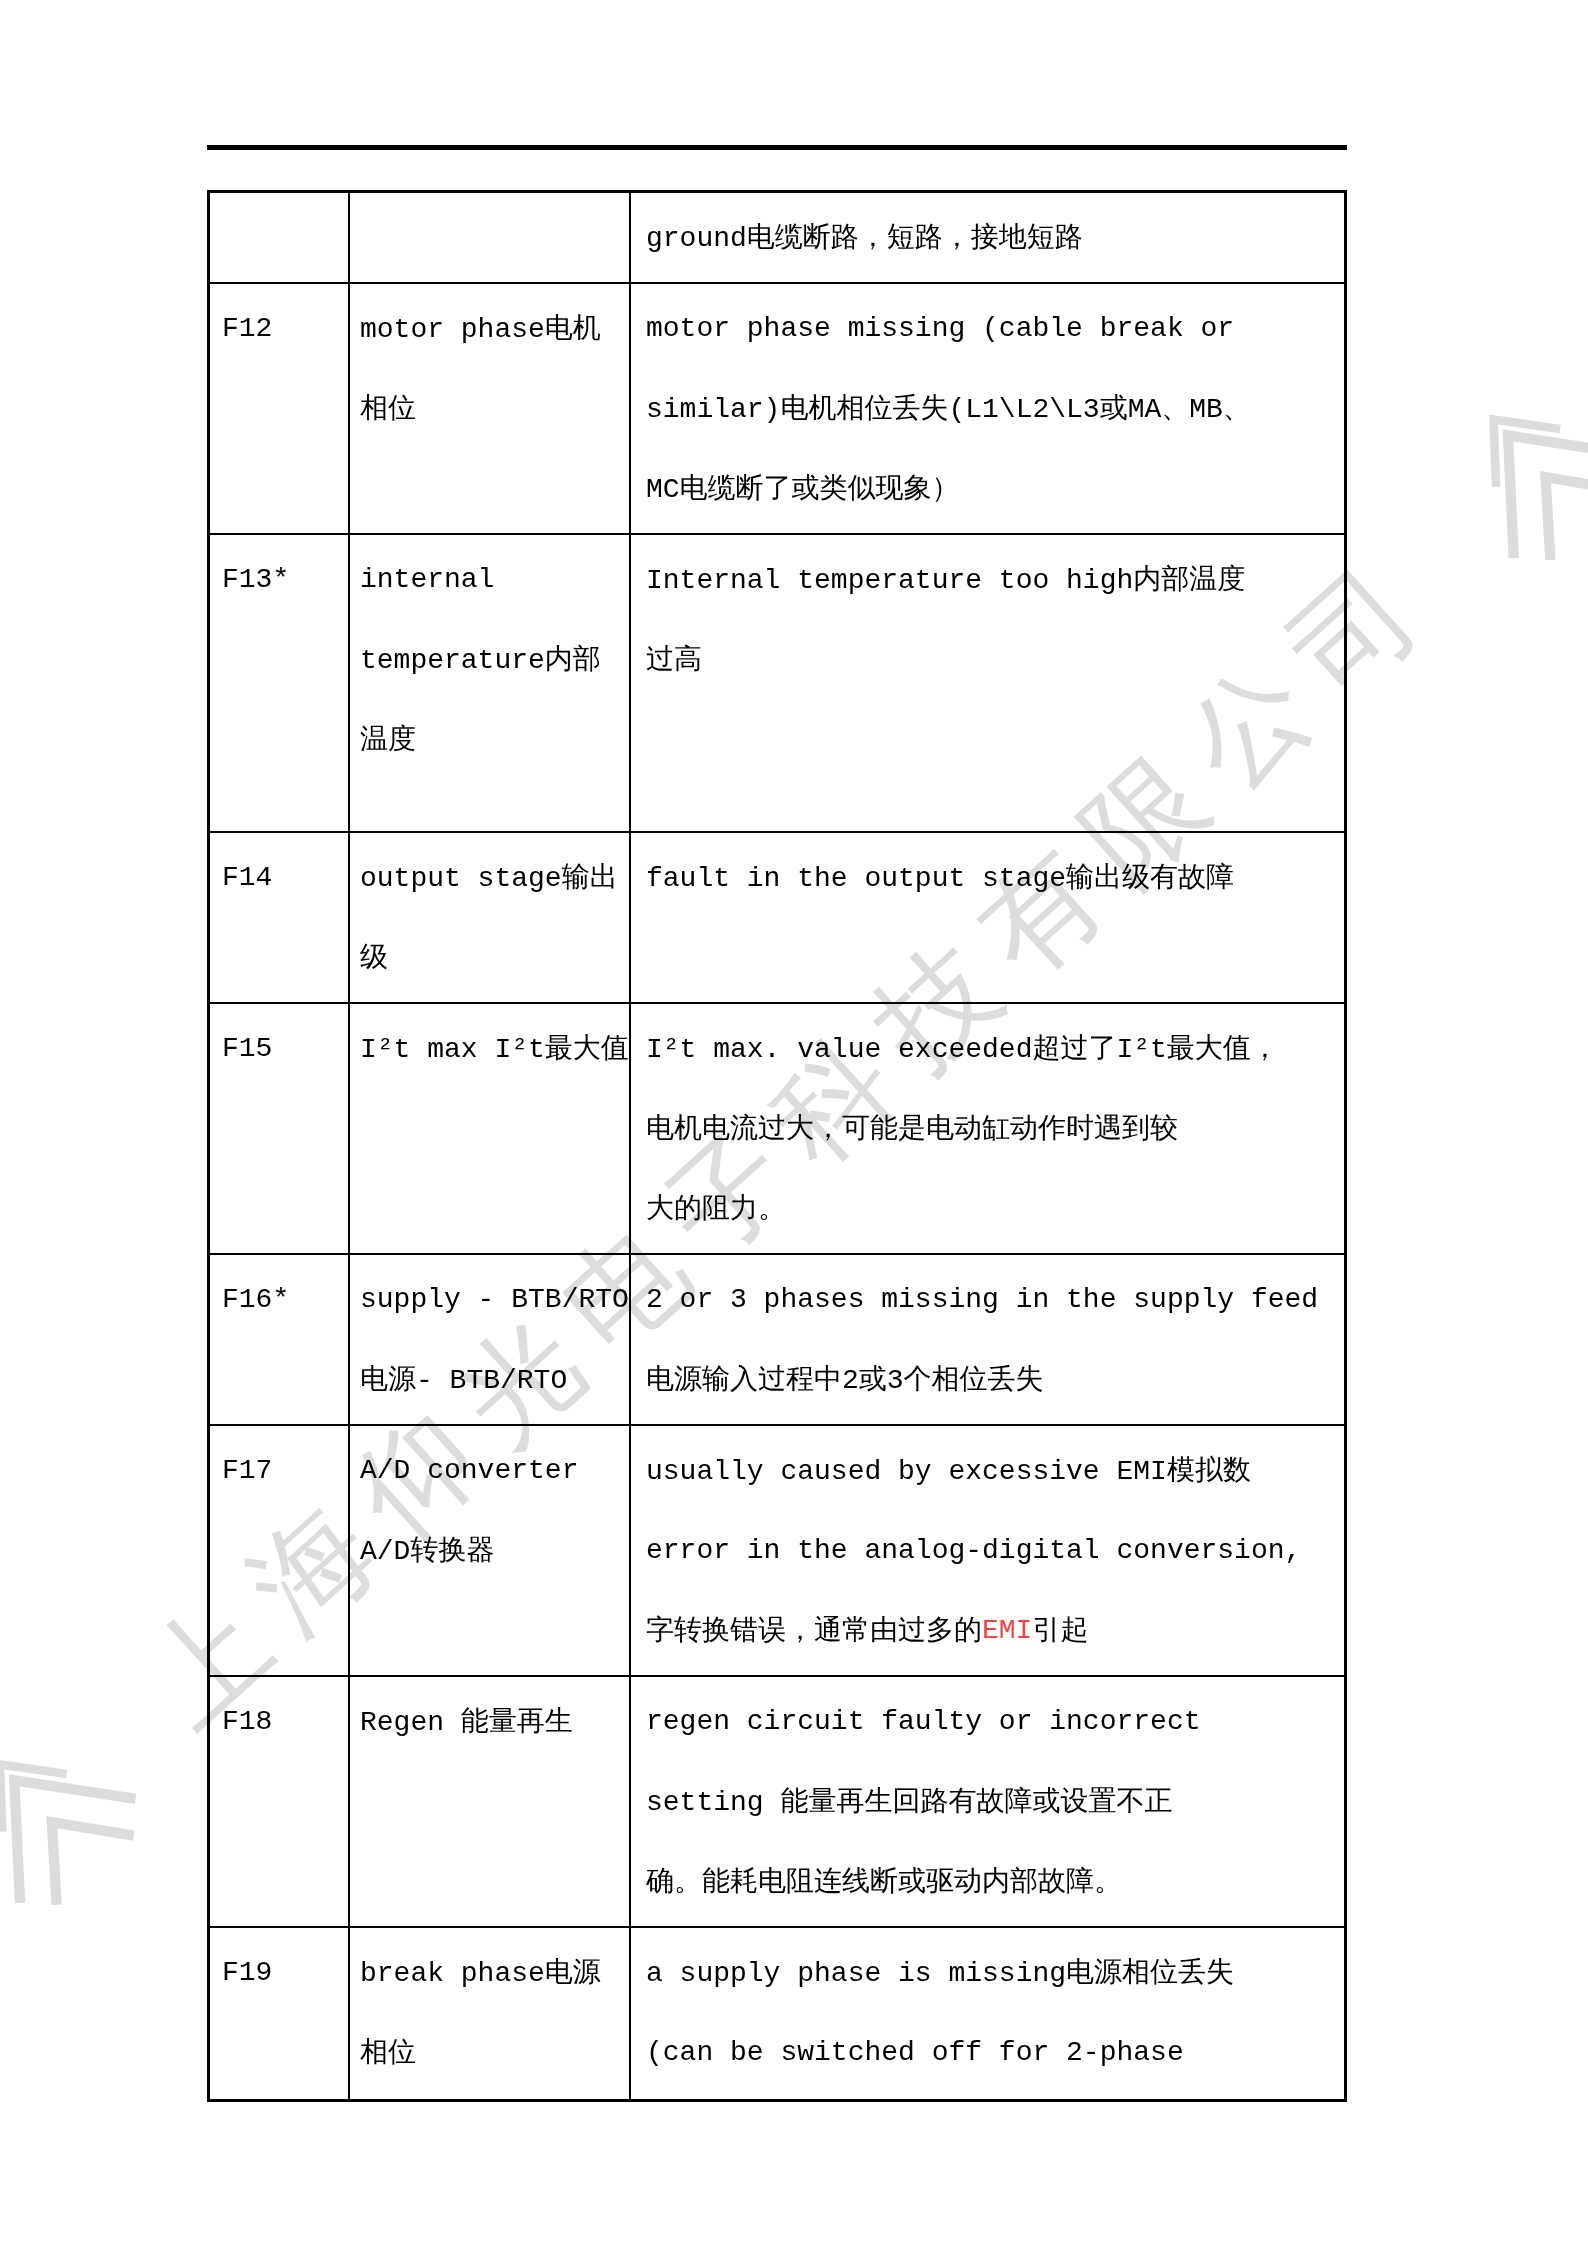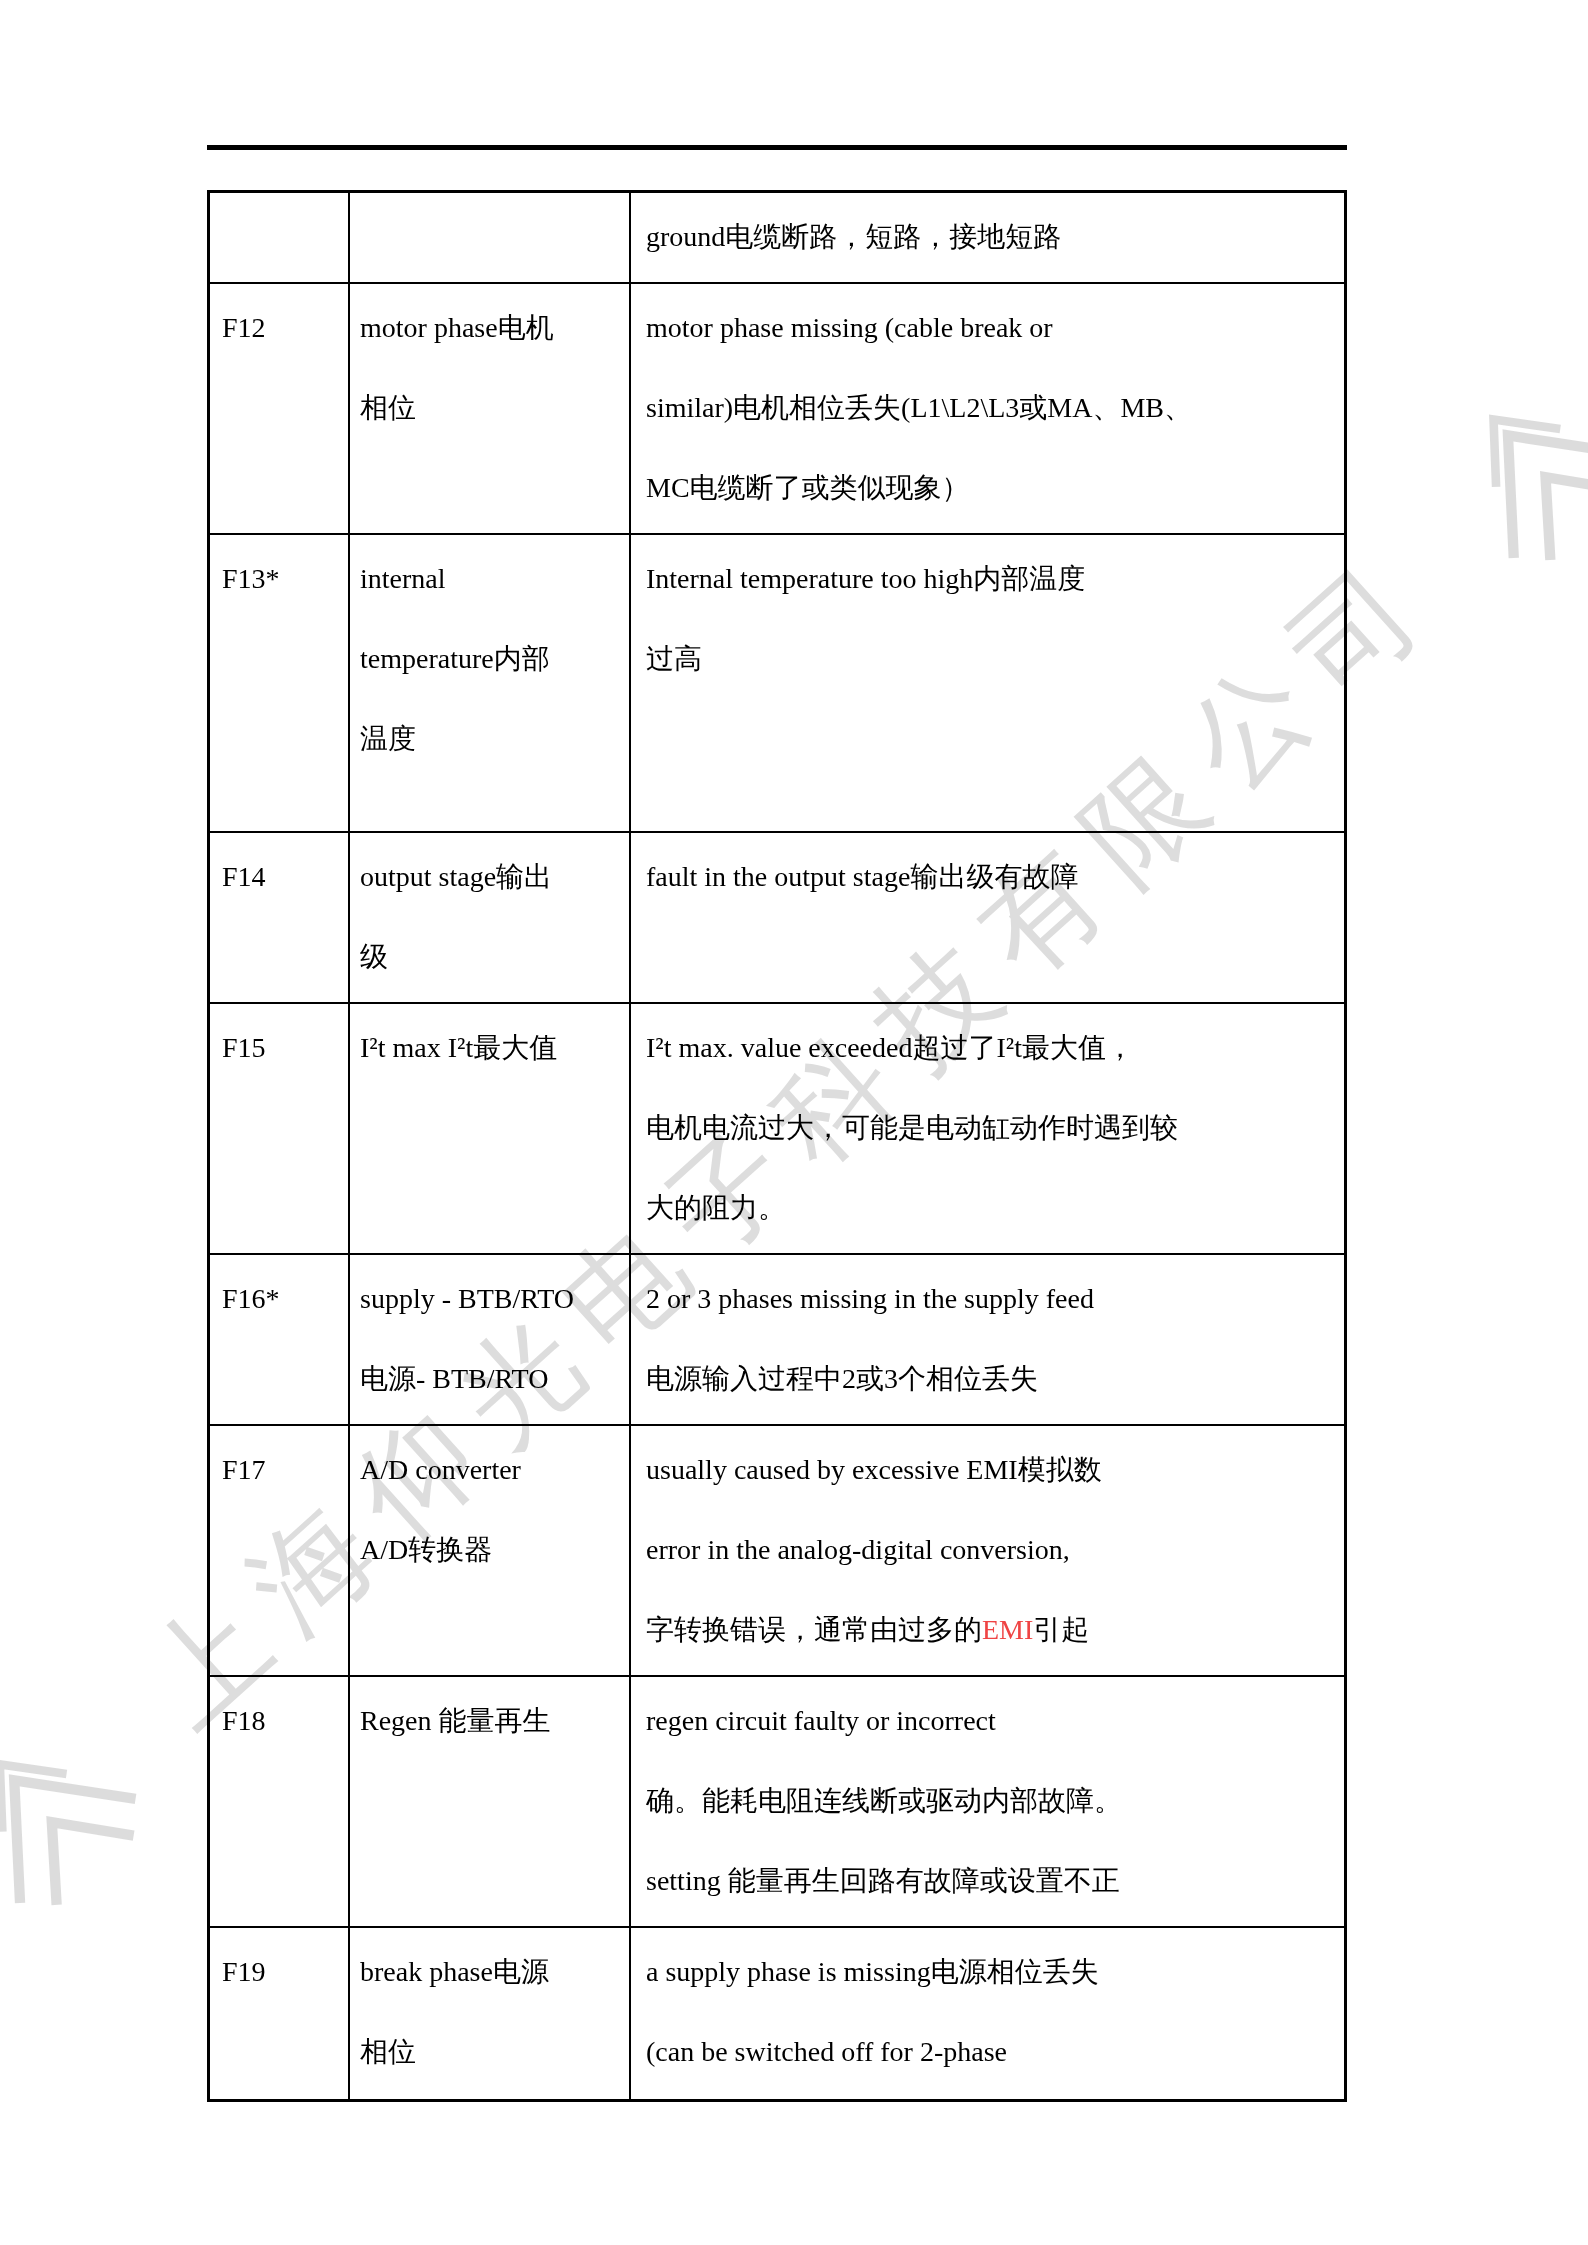--- a/index.html
+++ b/index.html
@@ -26,21 +26,21 @@
   .top-rule {
     position:absolute; left:207px; top:145px; width:1140px; height:5px;
     background:#000;
   }
 
   
   .fault-table {
     position:absolute; left:207px; top:190px; width:1140px;
     border:3px solid #000; box-sizing:border-box;
   }
-  .trow { display:flex; border-bottom:2px solid #000; box-sizing:border-box; overflow:hidden;font-family:Liberation Serif, serif; }
+  .trow { display:flex; border-bottom:2px solid #000; box-sizing:border-box; overflow:hidden; }
   .trow:last-child { border-bottom:none; }
   .cell { box-sizing:border-box; padding-top:4px; overflow:hidden; }
   .cell.code { width:140px; border-right:2px solid #000; padding-left:12px; }
   .cell.name { width:281px; border-right:2px solid #000; padding-left:10px; }
   .cell.desc { flex:1; padding-left:15px; }
   .line {
     height:80px; display:flex; align-items:center;
     font-size:28px; color:#000; white-space:nowrap;
   }
 </style>
@@ -163,22 +163,22 @@
       </div>
       <div class="trow" style="height: 251px;">
         <div class="cell code">
           <div class="line">F18</div>
         </div>
         <div class="cell name">
           <div class="line">Regen 能量再生</div>
         </div>
         <div class="cell desc">
           <div class="line">regen circuit faulty or incorrect</div>
+          <div class="line">setting 能量再生回路有故障或设置不正</div>
           <div class="line">确。能耗电阻连线断或驱动内部故障。</div>
-          <div class="line">setting 能量再生回路有故障或设置不正</div>
         </div>
       </div>
       <div class="trow" style="height: 171px;">
         <div class="cell code">
           <div class="line">F19</div>
         </div>
         <div class="cell name">
           <div class="line">break phase电源</div>
           <div class="line">相位</div>
         </div>

